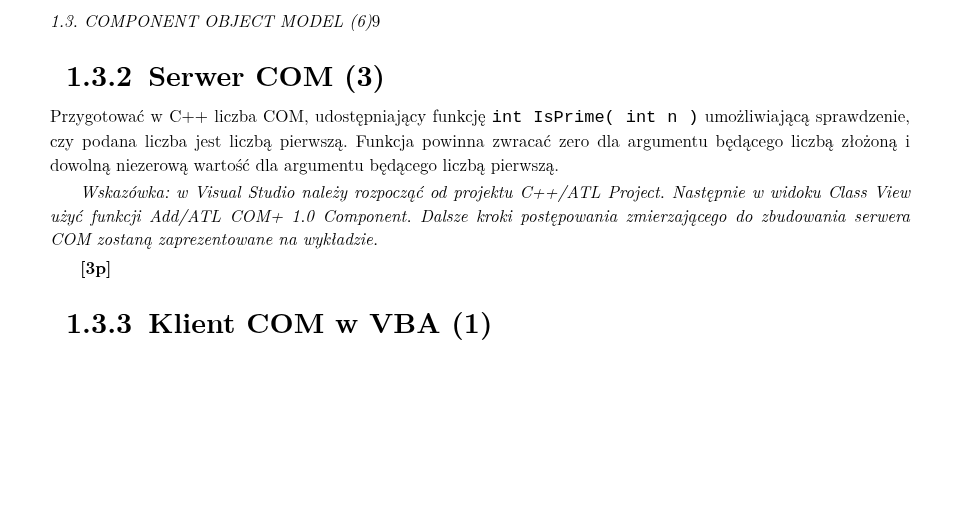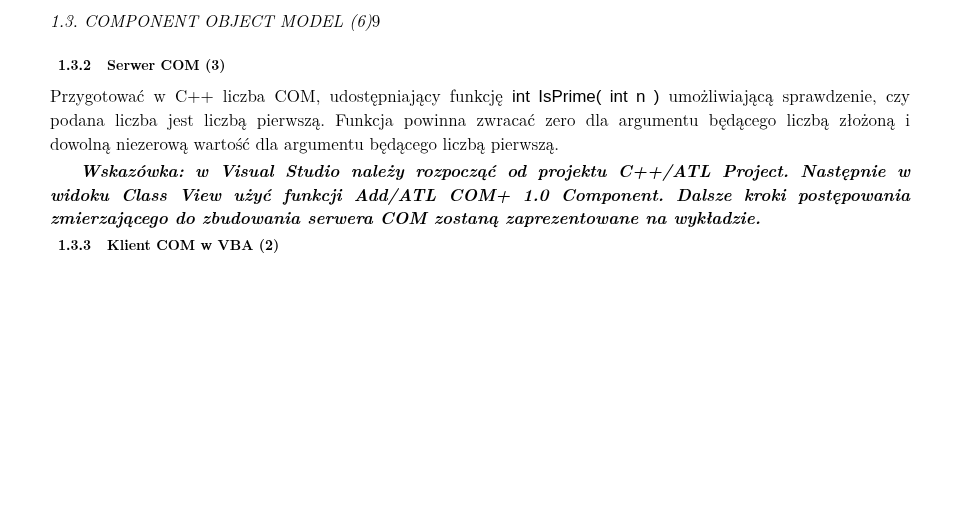--- a/index.html
+++ b/index.html
@@ -20,41 +20,40 @@
     display: flex;
     justify-content: flex-start;
     font-style: italic;
     font-size: 17px;
     margin-bottom: 22px;
     font-family: "Latin Modern Roman", Georgia, serif;
   }
   .header-left { font-style: italic; }
   .header-right { font-style: normal; }
   .section-heading {
-    font-size: 14px;
+    font-size: 28px;
     font-weight: bold;
-    margin: 0 0 10px 8px;
+    margin: 0 0 10px 16px;
   }
   .section-heading .num { margin-right: 16px; }
   p.body {
     margin: 0 0 4px 0;
     font-size: 17px;
     line-height: 1.38;
     text-align: justify;
   }
   p.hint {
     margin: 0 0 4px 0;
     font-size: 17px;
     line-height: 1.38;
     text-align: justify;
     font-style: italic;
-    font-weight: bold;
   }
   .indent { text-indent: 30px; }
-  .tt { font-family: Liberation Sans, sans-serif; font-style: normal; }
+  .tt { font-family: Liberation Mono, monospace; font-style: normal; }
   .bracket { font-weight: bold; margin: 2px 0 22px 30px; font-size: 17px;}
 </style>
 </head>
 <body>
 
 <div class="page">
 
   <div class="header-line">
     <span class="header-left">1.3. COMPONENT OBJECT MODEL (6)</span>
     <span class="header-right">9</span>
@@ -65,20 +64,21 @@
   </h2>
 
   <p class="body">
     <span>Przygotować w C++ liczba COM, udostępniający funkcję </span><span class="tt">int IsPrime( int n )</span><span> umożliwiającą sprawdzenie, czy podana liczba jest liczbą pierwszą. Funkcja powinna zwracać zero dla argumentu będącego liczbą złożoną i dowolną niezerową wartość dla argumentu będącego liczbą pierwszą.</span>
   </p>
 
   <p class="hint indent">
     <span>Wskazówka: w Visual Studio należy rozpocząć od projektu C++/ATL Project. Następnie w widoku Class View użyć funkcji Add/ATL COM+ 1.0 Component. Dalsze kroki postępowania zmierzającego do zbudowania serwera COM zostaną zaprezentowane na wykładzie.</span>
   </p>
 
+  <div class="bracket">[3p]</div>
 
   <h2 class="section-heading">
-    <span class="num">1.3.3</span><span>Klient COM w VBA (2)</span>
+    <span class="num">1.3.3</span><span>Klient COM w VBA (1)</span>
   </h2>
 
 
 
 </div>
 
 </body></html>

